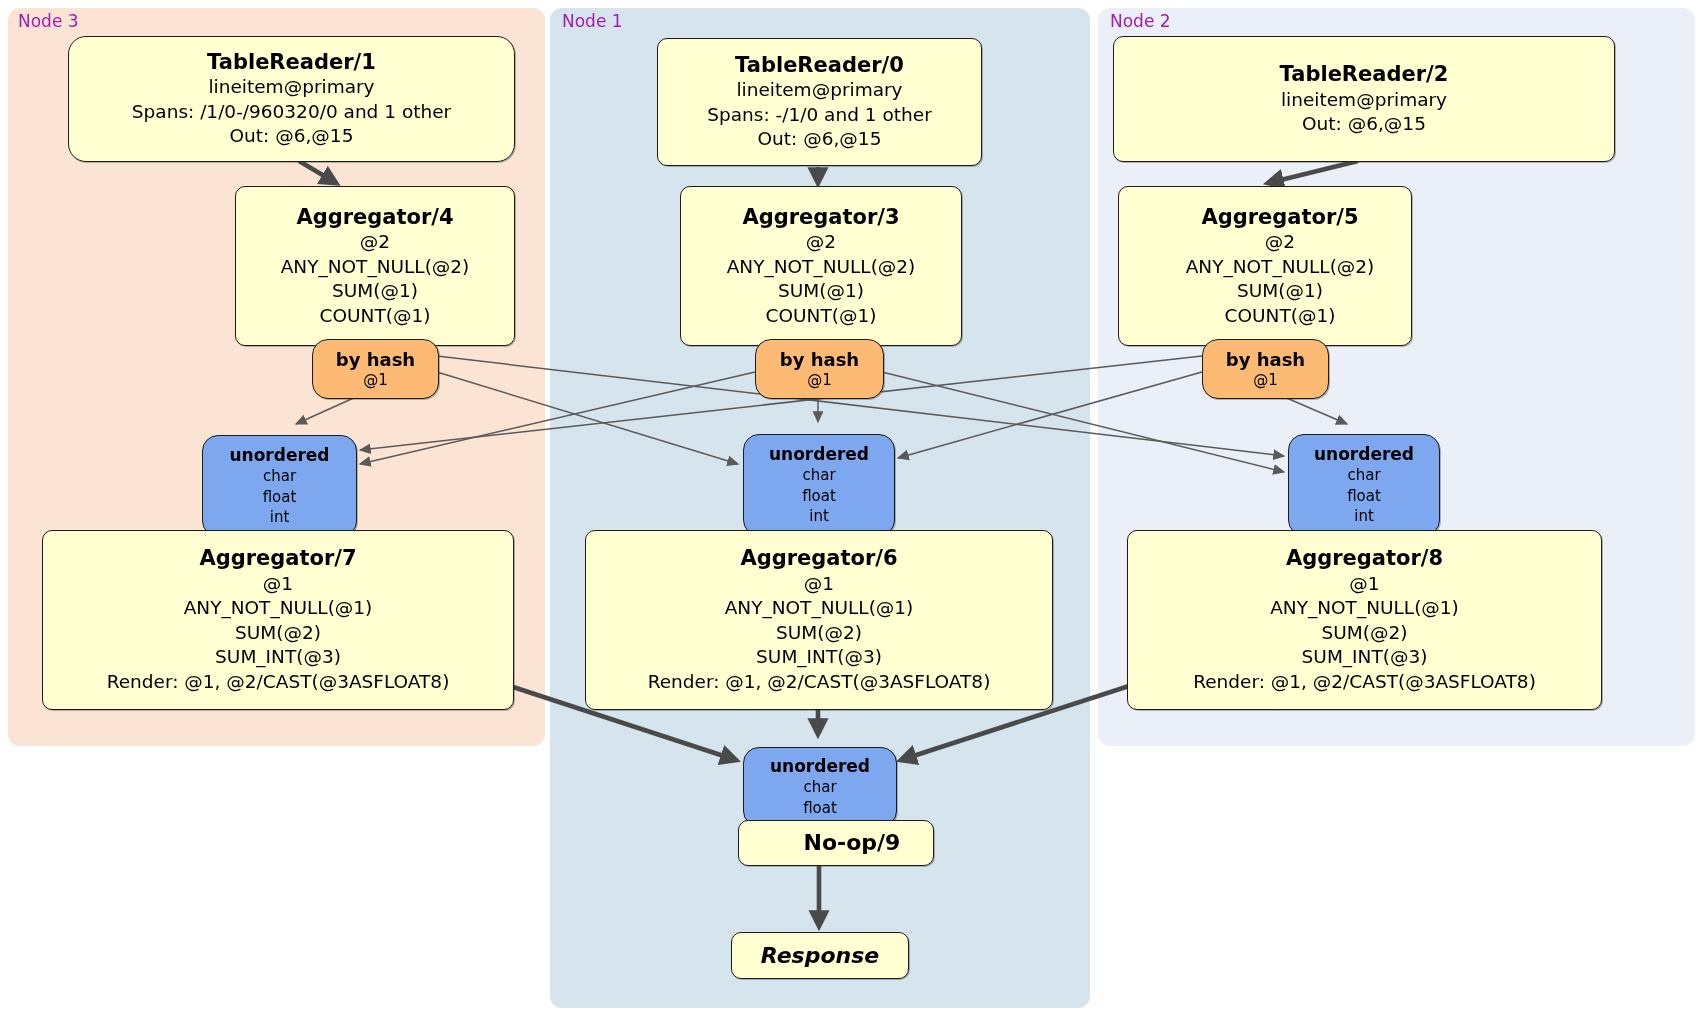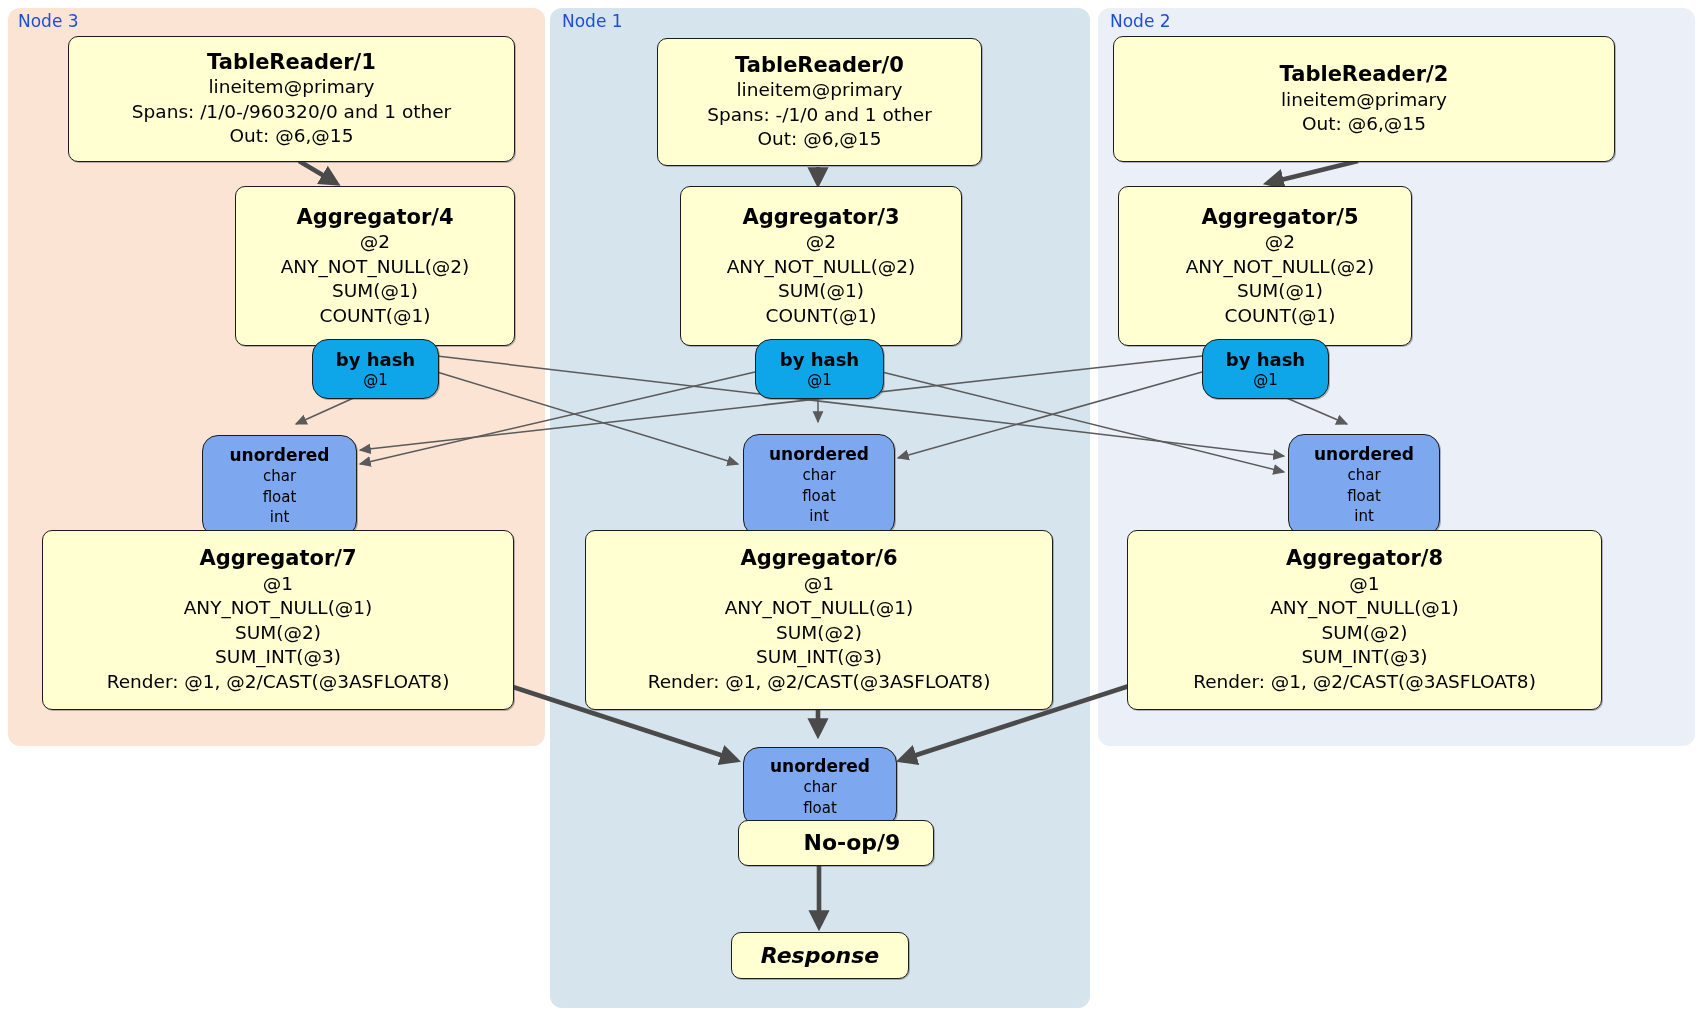--- a/index.html
+++ b/index.html
@@ -1,24 +1,24 @@
 <!DOCTYPE html>
 <html><head>
 <meta charset="utf-8">
 <style>
   html,body{margin:0;padding:0;background:#ffffff;}
   #canvas{position:relative;width:1706px;height:1016px;font-family:"DejaVu Sans","Liberation Sans",sans-serif;color:#000;overflow:hidden;}
   .region{position:absolute;border-radius:12px;}
-  .nlabel{position:absolute;font-size:17px;color:#1d4ed8;}
+  .nlabel{position:absolute;font-size:17px;color:#a21caf;}
   svg.wires{position:absolute;left:0;top:0;pointer-events:none;}
   .op{position:absolute;background:#ffffd2;border:1.5px solid #1c1c1c;border-radius:10px;
       display:flex;flex-direction:column;align-items:center;justify-content:center;
       text-align:center;font-size:18.5px;line-height:1.33;box-shadow:1px 1px 0 rgba(60,60,60,.35);}
   .op .t{font-weight:bold;font-size:21px;line-height:1.25;}
-  .router{background:#0ea5e9;border-radius:16px;font-size:15px;line-height:1.2;}
+  .router{background:#fdba74;border-radius:16px;font-size:15px;line-height:1.2;}
   .router .t{font-size:18px;}
   .sync{background:#7da8ef;border-radius:16px;font-size:15px;line-height:1.35;margin-top:7px;}
   .sync .t{font-size:17px;}
   .single .t{font-size:22px;}
 </style>
 </head>
 <body>
 
 <div id="canvas">
 
@@ -56,21 +56,21 @@
       <path d="M299,161 L336,183"></path>
       <path d="M818,167 L818,183"></path>
       <path d="M1358,161 L1268,183"></path>
       <path d="M510,686 L736,760"></path>
       <path d="M818,709 L818,734"></path>
       <path d="M1129,686 L901,760"></path>
       <path d="M819,864 L819,926"></path>
     </g>
   </svg>
 
-  <div class="op" style="left:68px;top:36px;width:445px;height:124px;">
+  <div class="op" style="left:68px;top:36px;width:445px;height:124px;border-radius:18px;">
     <div class="t">TableReader/1</div>
     <div>lineitem@primary</div>
     <div>Spans: /1/0-/960320/0 and 1 other</div>
     <div>Out: @6,@15</div>
   </div>
   <div class="op" style="left:235px;top:186px;width:278px;height:158px;">
     <div class="t">Aggregator/4</div>
     <div>@2</div>
     <div>ANY_NOT_NULL(@2)</div>
     <div>SUM(@1)</div>

